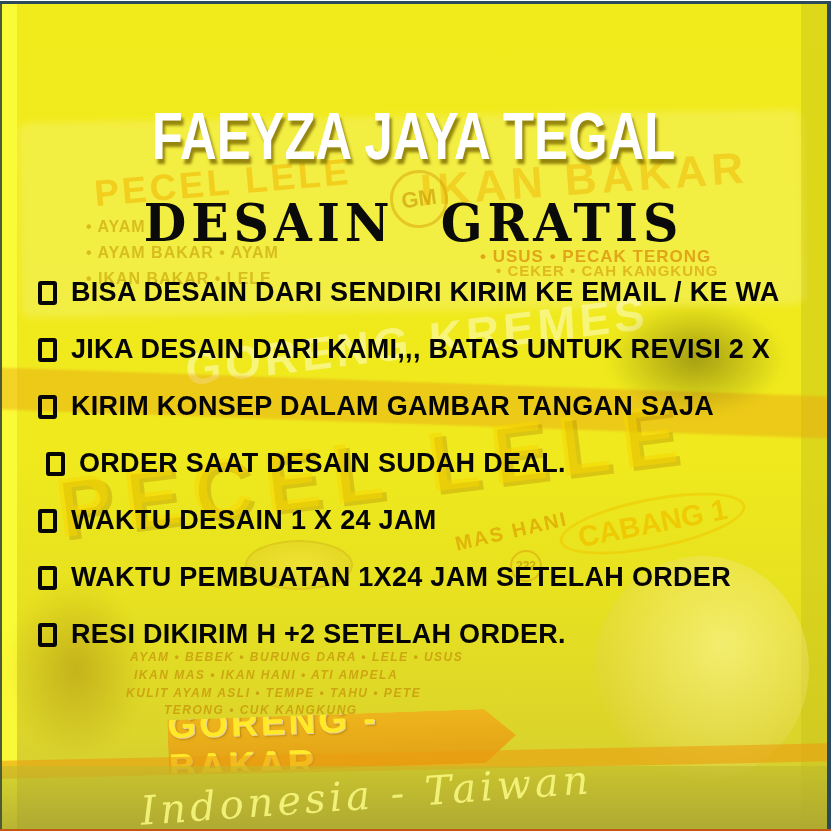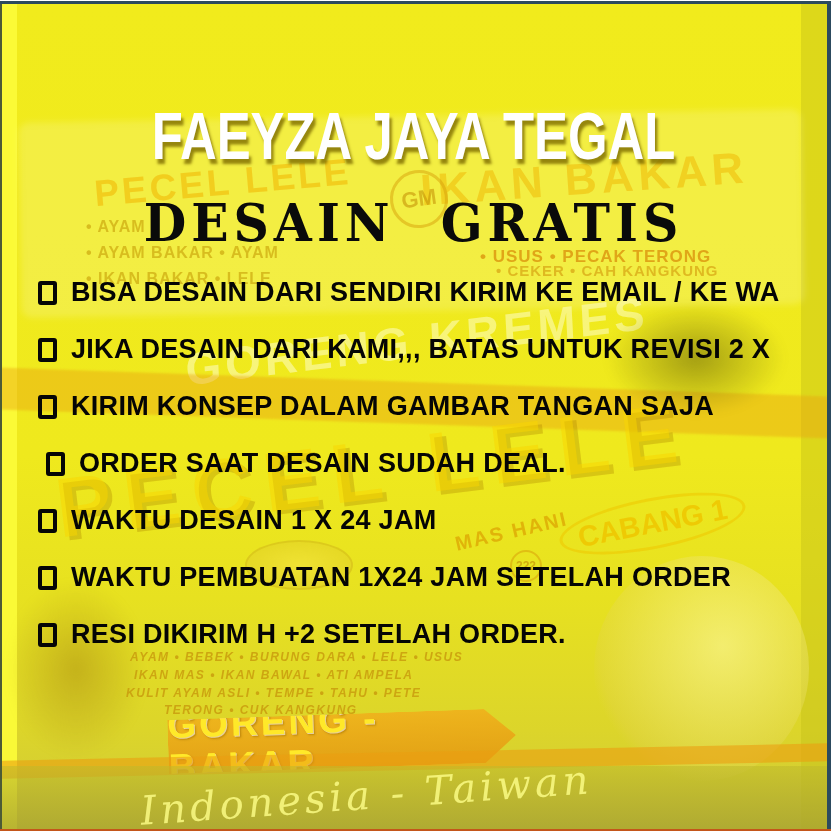--- a/index.html
+++ b/index.html
@@ -134,21 +134,21 @@
     <div class="bg-text t-pecel-big">PECEL LELE</div>
     <div class="t-cabang">CABANG 1</div>
     <div class="bg-text t-mashani">MAS HANI</div>
     <div class="badge-222">222</div>
 
     <div class="blob fish-blob"></div>
     <div class="blob duck-light"></div>
     <div class="blob rooster-dark"></div>
 
     <div class="bg-text t-menu-bot" style="position:absolute; left:128px; top:646px;">AYAM • BEBEK • BURUNG DARA • LELE • USUS</div>
-    <div class="bg-text t-menu-bot" style="position:absolute; left:132px; top:664px;">IKAN MAS • IKAN BAWAL • ATI AMPELA</div>
+    <div class="bg-text t-menu-bot" style="position:absolute; left:132px; top:664px;">IKAN MAS • IKAN HANI • ATI AMPELA</div>
     <div class="bg-text t-menu-bot" style="position:absolute; left:124px; top:682px;">KULIT AYAM ASLI • TEMPE • TAHU • PETE</div>
     <div class="bg-text t-menu-bot" style="position:absolute; left:162px; top:699px;">TERONG • CUK KANGKUNG</div>
 
     <div class="goreng-bakar">
       <span>GORENG - BAKAR</span>
     </div>
 
     <div class="bg-orange-band"></div>
     <div class="bg-bottom-band"></div>
     <div class="bg-text t-script">Indonesia - Taiwan</div>

